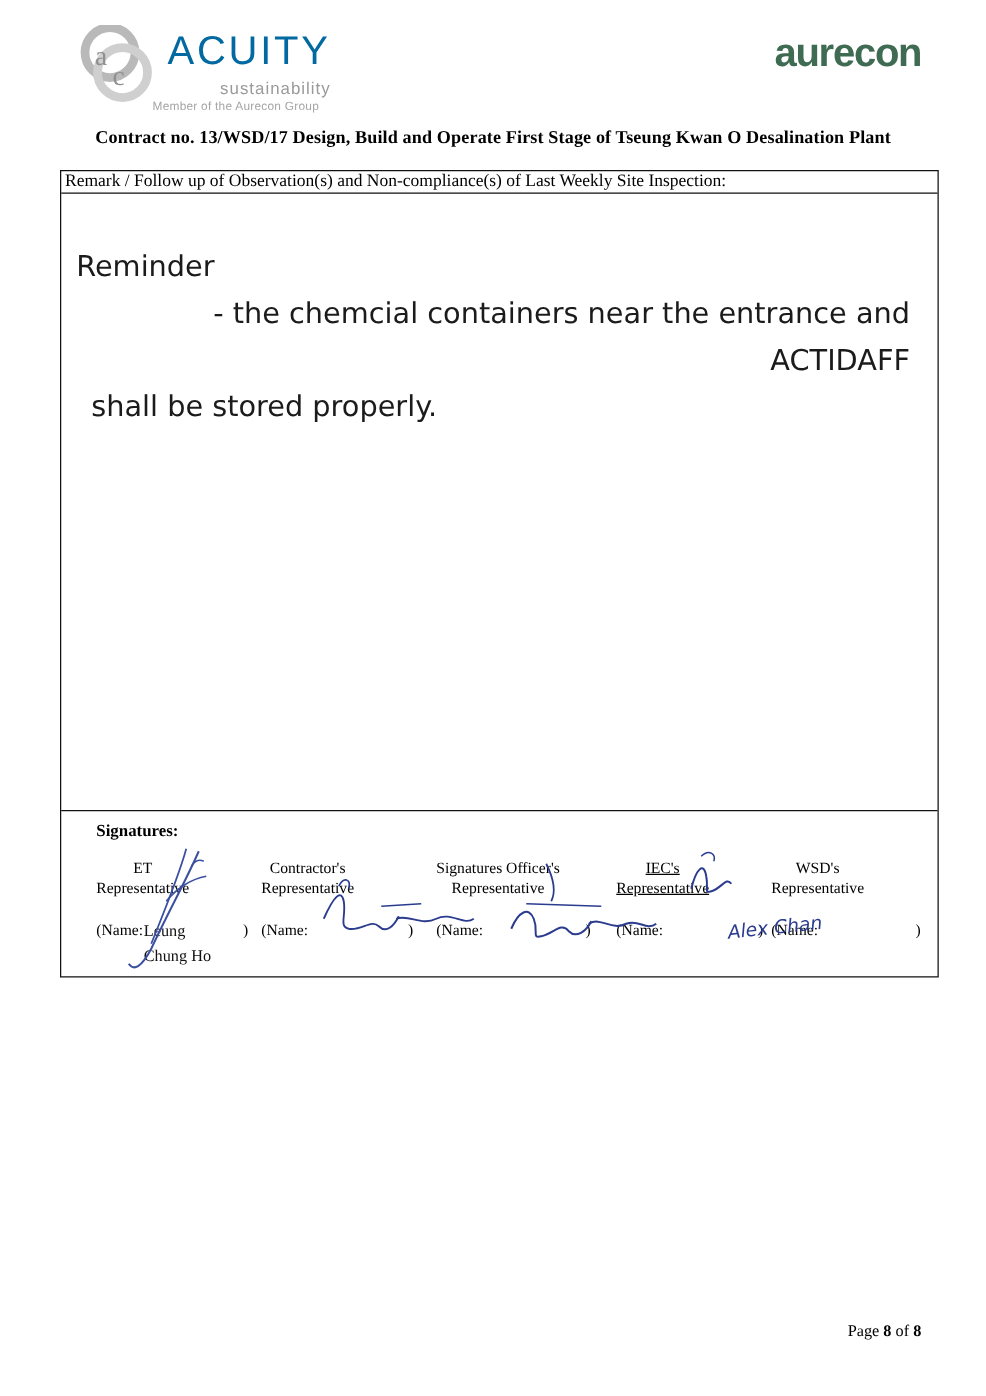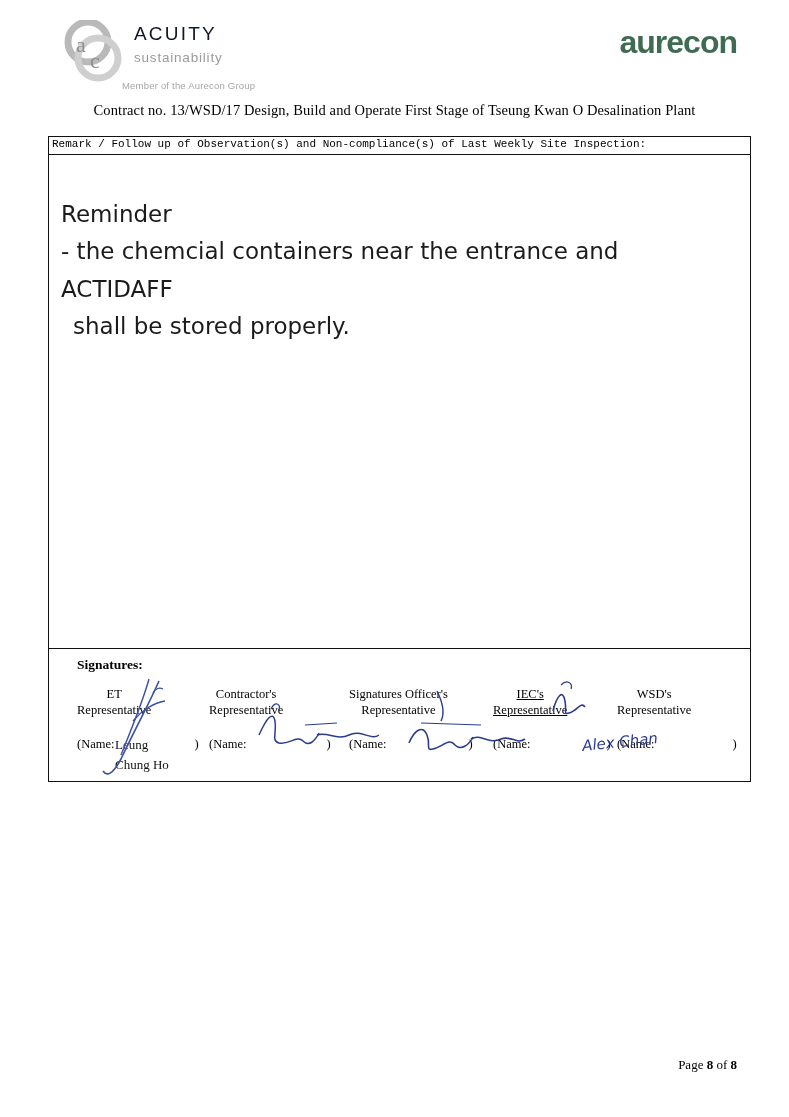--- a/index.html
+++ b/index.html
@@ -36,23 +36,23 @@
     width: 62px;
     height: 62px;
   }
   .acuity-text-wrap {
     position: absolute;
     left: 76px;
     top: 6px;
   }
   .acuity-name {
     font-family: "Liberation Sans", sans-serif;
-    font-size: 19px;
+    font-size: 32px;
     letter-spacing: 2.2px;
-    color: #0f172a;
+    color: #0369a1;
     line-height: 1;
   }
   .acuity-sub {
     font-family: "Liberation Sans", sans-serif;
     font-size: 13.5px;
     letter-spacing: 0.8px;
     color: #9a9a9a;
     text-align: right;
     margin-top: 7px;
   }
@@ -81,21 +81,21 @@
   
   .contract-line {
     position: absolute;
     top: 101px;
     left: 0;
     right: 0;
     text-align: center;
   }
   .contract-title {
     font-family: "Liberation Serif", serif;
-    font-weight: normal;
+    font-weight: bold;
     font-size: 14.5px;
     color: #000;
     letter-spacing: 0.1px;
   }
 
   
   .form-box {
     position: absolute;
     left: 48px;
     top: 136px;
@@ -109,43 +109,43 @@
     left: 0; top: 0;
     width: 100%;
     height: 18px;
     border-bottom: 1px solid #111;
     box-sizing: border-box;
   }
   .remark-header-text {
     position: absolute;
     left: 3px;
     top: 1px;
-    font-family: Liberation Mono, monospace;
-    font-size: 11px;
+    font-family: Liberation Serif, serif;
+    font-size: 14px;
     color: #000;
   }
 
   .remark-body {
     position: absolute;
     left: 0;
     top: 19px;
     right: 0;
     bottom: 133px;
     padding: 40px 22px 0 12px;
     box-sizing: border-box;
   }
   .handwrite {
     font-family: "DejaVu Sans", sans-serif;
     font-size: 23px;
     color: #1b1b1b;
     line-height: 1.62;
     font-weight: 400;
   }
   .handwrite .line1 { display: block; }
-  .handwrite .line2 { display: block; }
+  .handwrite .line2 { display: block; text-align: right; }
   .handwrite .line3 { display: block; padding-left: 12px; }
 
   
   .sig-block {
     position: absolute;
     left: 0;
     right: 0;
     bottom: 0;
     height: 133px;
     border-top: 1px solid #111;

